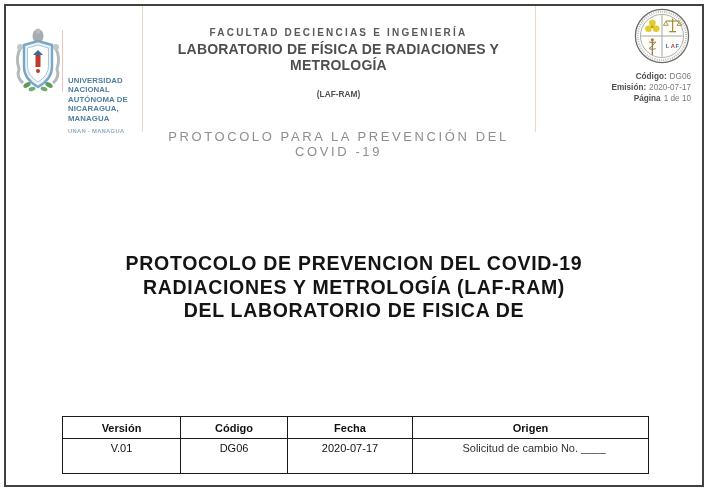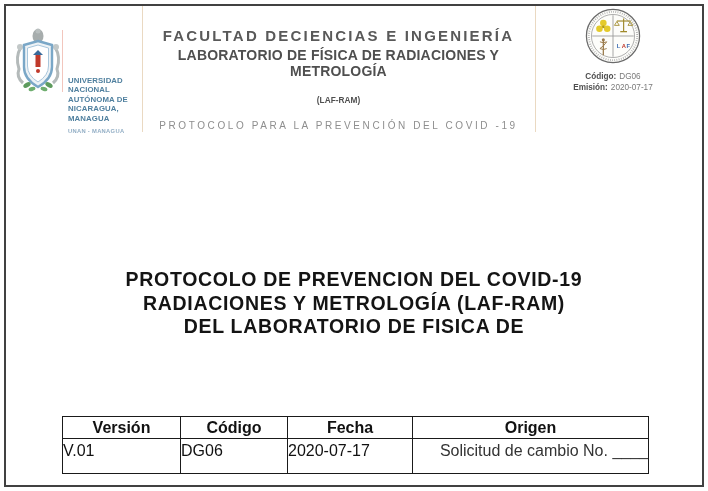--- a/index.html
+++ b/index.html
@@ -33,67 +33,67 @@
     margin-top:45px;
   }
   .univ-sub{
     margin-top:4px;color:#92aec5;font-size:5.8px;font-weight:600;letter-spacing:0.3px;
   }
 
   .hdr-center{
     position:absolute;left:142px;top:27px;width:393px;text-align:center;
   }
   .faculty{
-    font-size:15px;font-weight:bold;letter-spacing:2.2px;color:#595959;
+    font-size:10px;font-weight:bold;letter-spacing:2.2px;color:#595959;
   }
   .laboratory{
     margin-top:3px;font-size:14px;font-weight:bold;color:#4f4f4f;letter-spacing:0.2px;
   }
   .lab-abbr{
     margin-top:16px;font-size:8.3px;font-weight:bold;color:#4f4f4f;
   }
   .protocol-line{
-    margin-top:15px;font-size:10px;color:#8e8e8e;letter-spacing:2.6px;
+    margin-top:30px;font-size:13px;color:#8e8e8e;letter-spacing:2.6px;
   }
 
   .hdr-right{
-    position:absolute;left:535px;top:5px;width:156px;text-align:center;
+    position:absolute;left:535px;top:5px;width:156px;text-align:right;
   }
   .seal{display:inline-block;margin-top:2px;}
   .doc-fields{margin-top:3px;font-size:8.2px;line-height:10.8px;color:#4f4f4f;}
   .doc-field-label{font-weight:bold;color:#4f4f4f;}
   .doc-field-value{color:#7a7a7a;margin-left:3px;}
 
   
   .main-title{
-    position:absolute;left:0;top:268px;width:708px;
+    position:absolute;left:0;top:252px;width:708px;
     text-align:center;
     font-size:19.5px;font-weight:bold;color:#141414;
     letter-spacing:0.7px;line-height:23.5px;
   }
 
   
   .version-table{
     position:absolute;left:62px;top:416px;
     border-collapse:collapse;
-    font-size:16px;color:#111;
+    font-size:11px;color:#111;
     table-layout:fixed;
   }
   .version-table th,.version-table td{
     border:1.5px solid #1a1a1a;
     padding:0;
   }
   .version-table th{
     font-weight:bold;text-align:center;height:21px;vertical-align:middle;
   }
   .version-table td{
-    height:31px;vertical-align:top;text-align:left;padding-top:3px;
+    height:31px;vertical-align:top;text-align:center;padding-top:3px;
   }
   .version-table td.origin-cell{
-    text-align:right;padding-left:7px;color:#333;
+    text-align:center;padding-left:7px;color:#333;
   }
   .col-version{width:118px;}
   .col-codigo{width:107px;}
   .col-fecha{width:125px;}
   .col-origen{width:236px;}
 </style>
 </head>
 <body>
 
 <div class="page">
@@ -174,20 +174,23 @@
         <text x="39" y="42" font-family="Liberation Sans, sans-serif" font-size="6" font-weight="bold" fill="#c0392b">A</text>
         <text x="44" y="42" font-family="Liberation Sans, sans-serif" font-size="6" font-weight="bold" fill="#3a6ab0">F</text>
       </svg>
     </span>
     <div class="doc-fields">
       <div>
         <span class="doc-field-label">Código:</span><span class="doc-field-value">DG06</span>
       </div>
       <div>
         <span class="doc-field-label">Emisión:</span><span class="doc-field-value">2020-07-17</span>
+      </div>
+      <div>
+        <span class="doc-field-label">Página</span><span class="doc-field-value">1 de 10</span>
       </div>
     </div>
   </div>
 
   <div class="main-title">
     <div>PROTOCOLO DE PREVENCION DEL COVID-19</div>
     <div>RADIACIONES Y METROLOGÍA (LAF-RAM)</div>
     <div>DEL LABORATORIO DE FISICA DE</div>
   </div>
 

